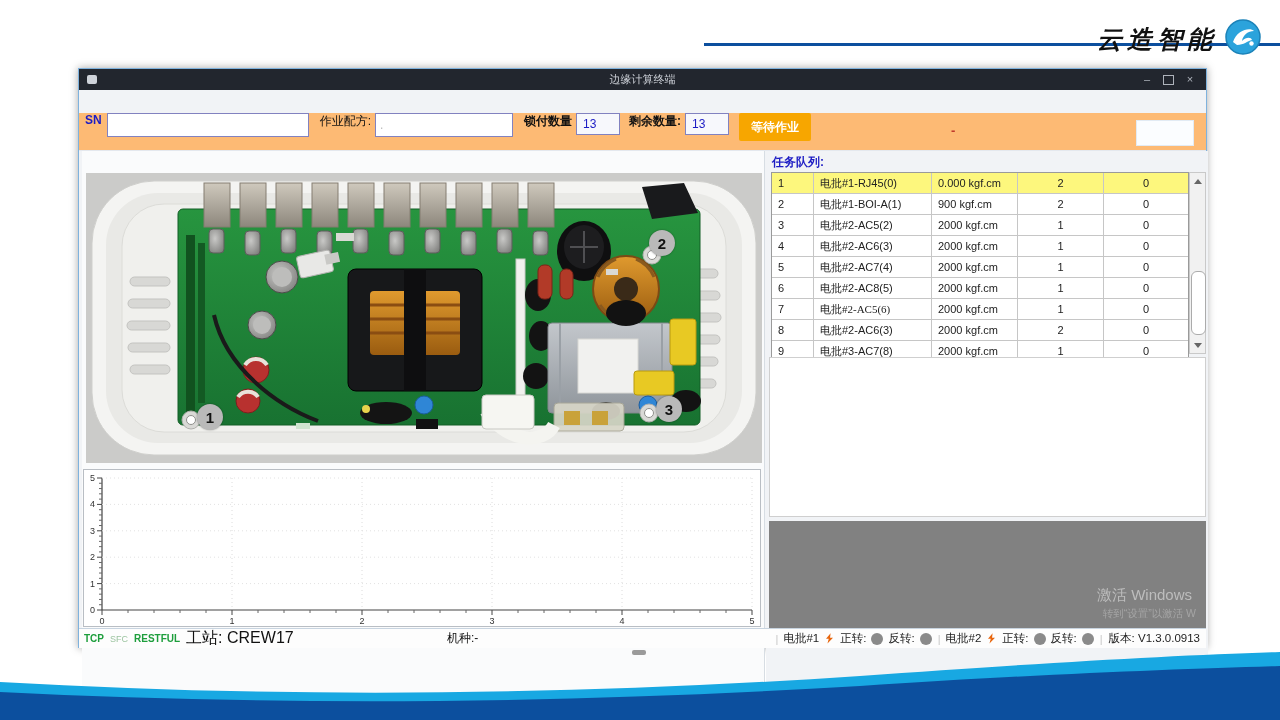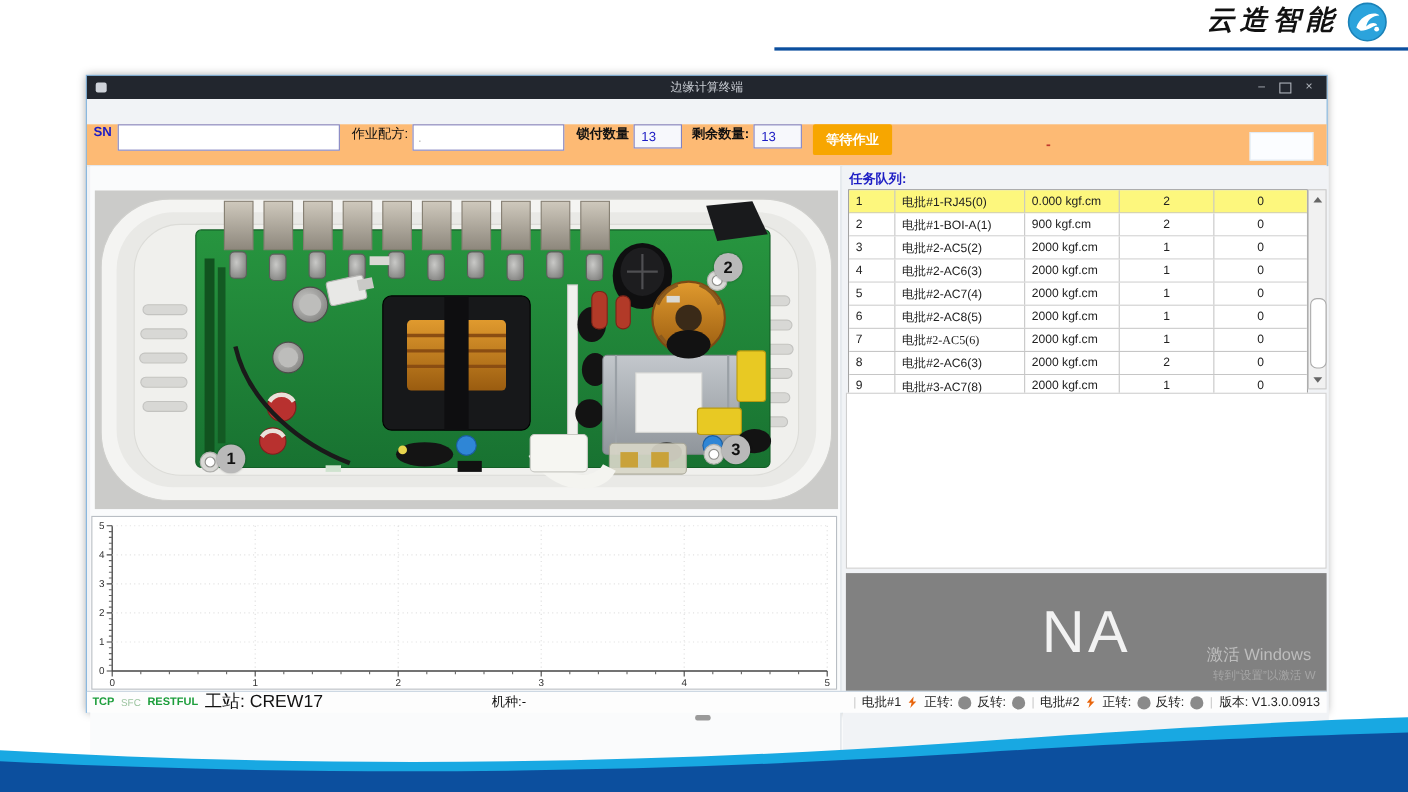--- a/index.html
+++ b/index.html
@@ -4,21 +4,21 @@
 <style>
   html,body{margin:0;padding:0;background:#e8e8e8;}
   .slide{position:relative;width:1280px;height:720px;background:#ffffff;overflow:hidden;
          font-family:"Liberation Sans",sans-serif;}
 
   
   .banner{position:absolute;left:0;top:5px;width:724px;height:40px;background:#155fa8;
           clip-path:polygon(0 0,686px 0,724px 50%,686px 100%,0 100%);}
   .banner-title{color:#fff;font-size:27px;font-weight:bold;line-height:40px;padding-left:18px;letter-spacing:1px;}
   .top-rule{position:absolute;left:704px;top:43px;width:576px;height:3px;background:#0c4f9e;}
-  .brand{position:absolute;right:18px;top:1px;display:flex;align-items:flex-start;gap:7px;}
+  .brand{position:absolute;right:18px;top:18px;display:flex;align-items:flex-end;gap:7px;}
   .brand-text{font-family:"DejaVu Serif",serif;font-style:italic;font-weight:bold;font-size:25px;
               letter-spacing:5px;color:#111;}
 
   
   .win{position:absolute;left:78px;top:68px;width:1129px;height:580px;background:#f1f3f6;
        border:1px solid #7fb2dd;box-shadow:0 0 8px rgba(0,0,0,.35);box-sizing:border-box;}
   .titlebar{position:absolute;left:0;top:0;width:100%;height:21px;background:#22262e;
             display:flex;align-items:center;}
   .win-icon{width:10px;height:9px;background:#cfd3da;border-radius:2px;margin-left:8px;}
   .win-title{position:absolute;left:0;right:0;text-align:center;color:#c9cdd4;font-size:11px;}
@@ -470,21 +470,20 @@
         <div class="scroll-btn" style="top:0;">
             <div class="tri-up"></div>
           </div>
         <div class="scroll-thumb"></div>
         <div class="scroll-btn" style="bottom:0;">
             <div class="tri-down"></div>
           </div>
       </div>
       <div class="empty-panel"></div>
       <div class="na-panel">
-        <span class="na-text">NA</span>
         <span class="wm1">激活 Windows</span>
         <span class="wm2">转到“设置”以激活 W</span>
       </div>
     </div>
 
     <div class="statusbar">
       <div class="sb-left">
         <span class="sb-tcp">TCP</span>
         <span class="sb-sfc">SFC</span>
         <span class="sb-restful">RESTFUL</span>

